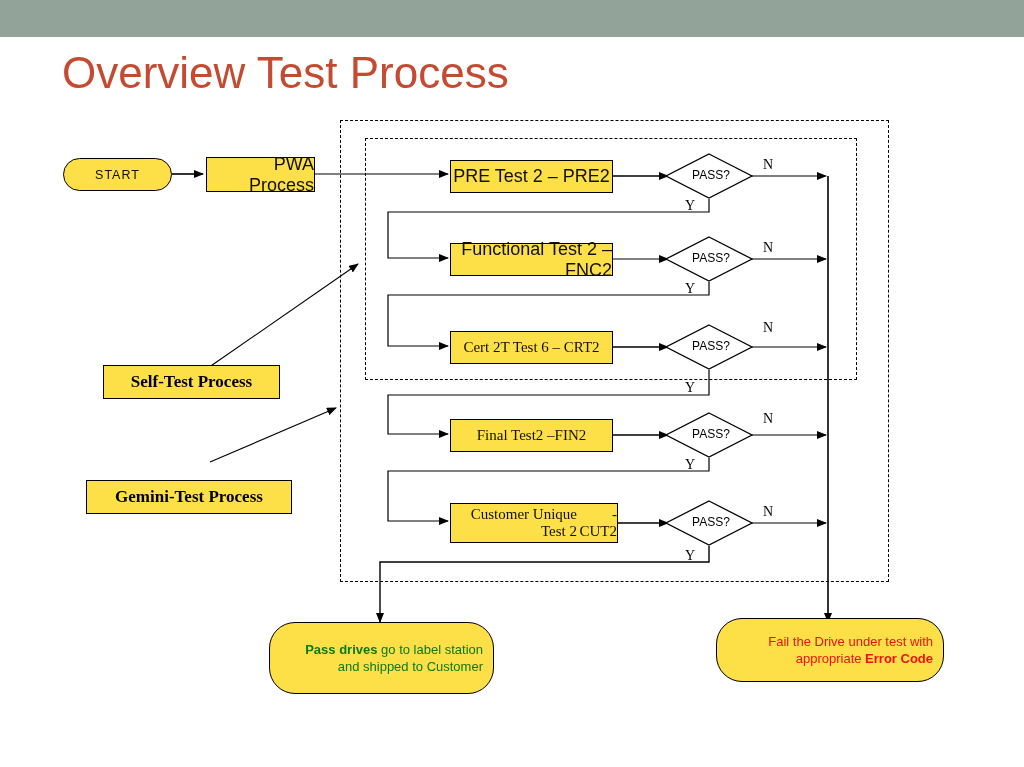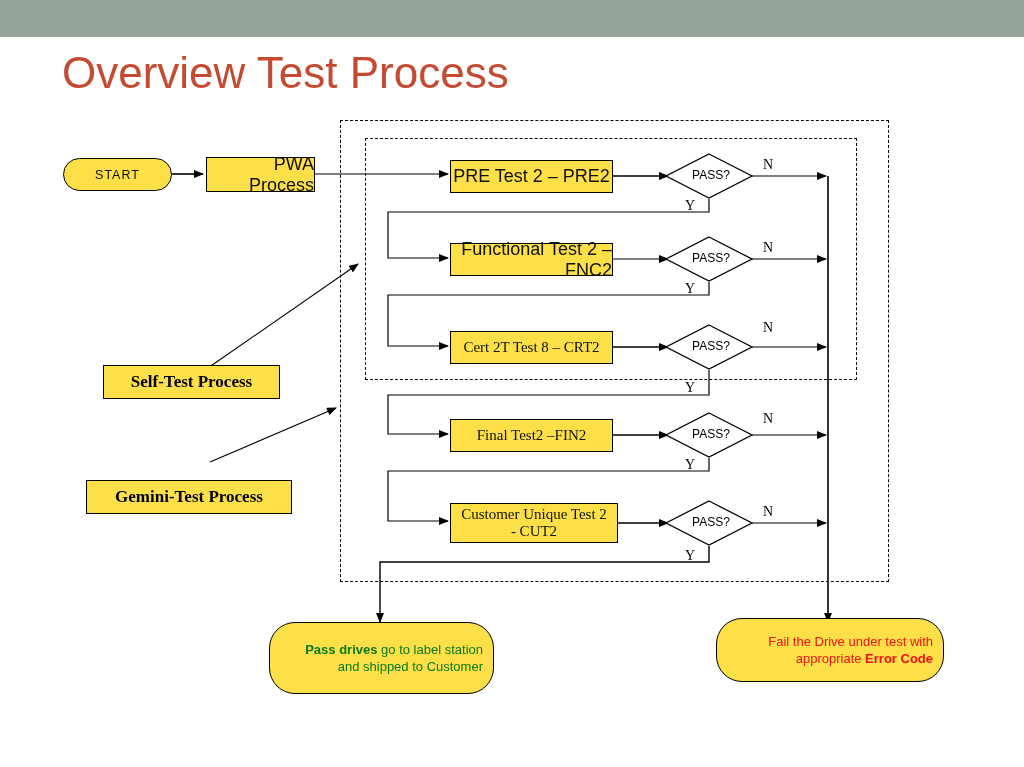--- a/index.html
+++ b/index.html
@@ -96,25 +96,25 @@
 </svg>
 
 <div class="node startoval" style="left:63px;top:158px;width:109px;height:33px;">START</div>
 
 <div class="node procbox" style="left:206px;top:157px;width:109px;height:35px;">PWA Process</div>
 
 <div class="node procbox" style="left:450px;top:160px;width:163px;height:33px;">PRE Test 2 – PRE2</div>
 
 <div class="node procbox" style="left:450px;top:243px;width:163px;height:33px;">Functional Test 2 –FNC2</div>
 
-<div class="node procbox serif" style="left:450px;top:331px;width:163px;height:33px;">Cert 2T Test 8 – CRT2</div>
+<div class="node procbox serif" style="left:450px;top:331px;width:163px;height:33px;">Cert 2T Test 6 – CRT2</div>
 
 <div class="node procbox serif" style="left:450px;top:419px;width:163px;height:33px;">Final Test2 –FIN2</div>
 
-<div class="node procbox serif" style="left:450px;top:503px;width:168px;height:40px;flex-direction:column;line-height:17px;">
+<div class="node procbox serif" style="left:450px;top:503px;width:168px;height:40px;flex-direction:row;line-height:17px;">
   <span>Customer Unique Test 2</span>
   <span>- CUT2</span>
 </div>
 
 <div class="branch" style="left:683px;top:168px;width:56px;text-align:center;font-family:'Liberation Sans',sans-serif;font-size:12px;">PASS?</div>
 <div class="branch" style="left:683px;top:251px;width:56px;text-align:center;font-family:'Liberation Sans',sans-serif;font-size:12px;">PASS?</div>
 <div class="branch" style="left:683px;top:339px;width:56px;text-align:center;font-family:'Liberation Sans',sans-serif;font-size:12px;">PASS?</div>
 <div class="branch" style="left:683px;top:427px;width:56px;text-align:center;font-family:'Liberation Sans',sans-serif;font-size:12px;">PASS?</div>
 <div class="branch" style="left:683px;top:515px;width:56px;text-align:center;font-family:'Liberation Sans',sans-serif;font-size:12px;">PASS?</div>
 

